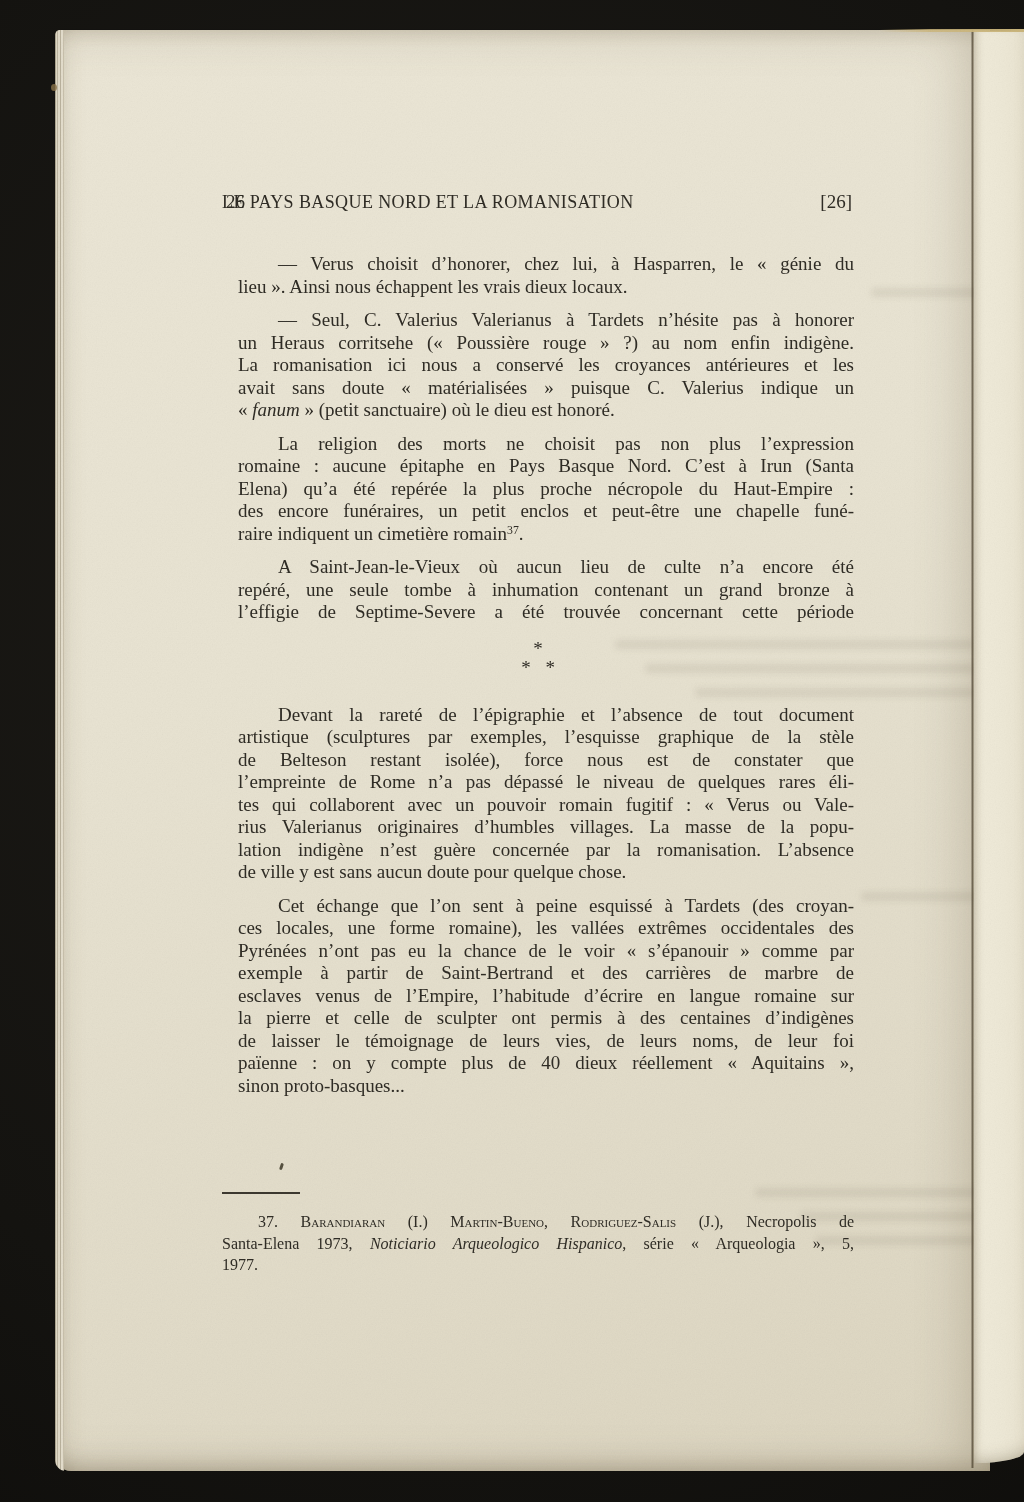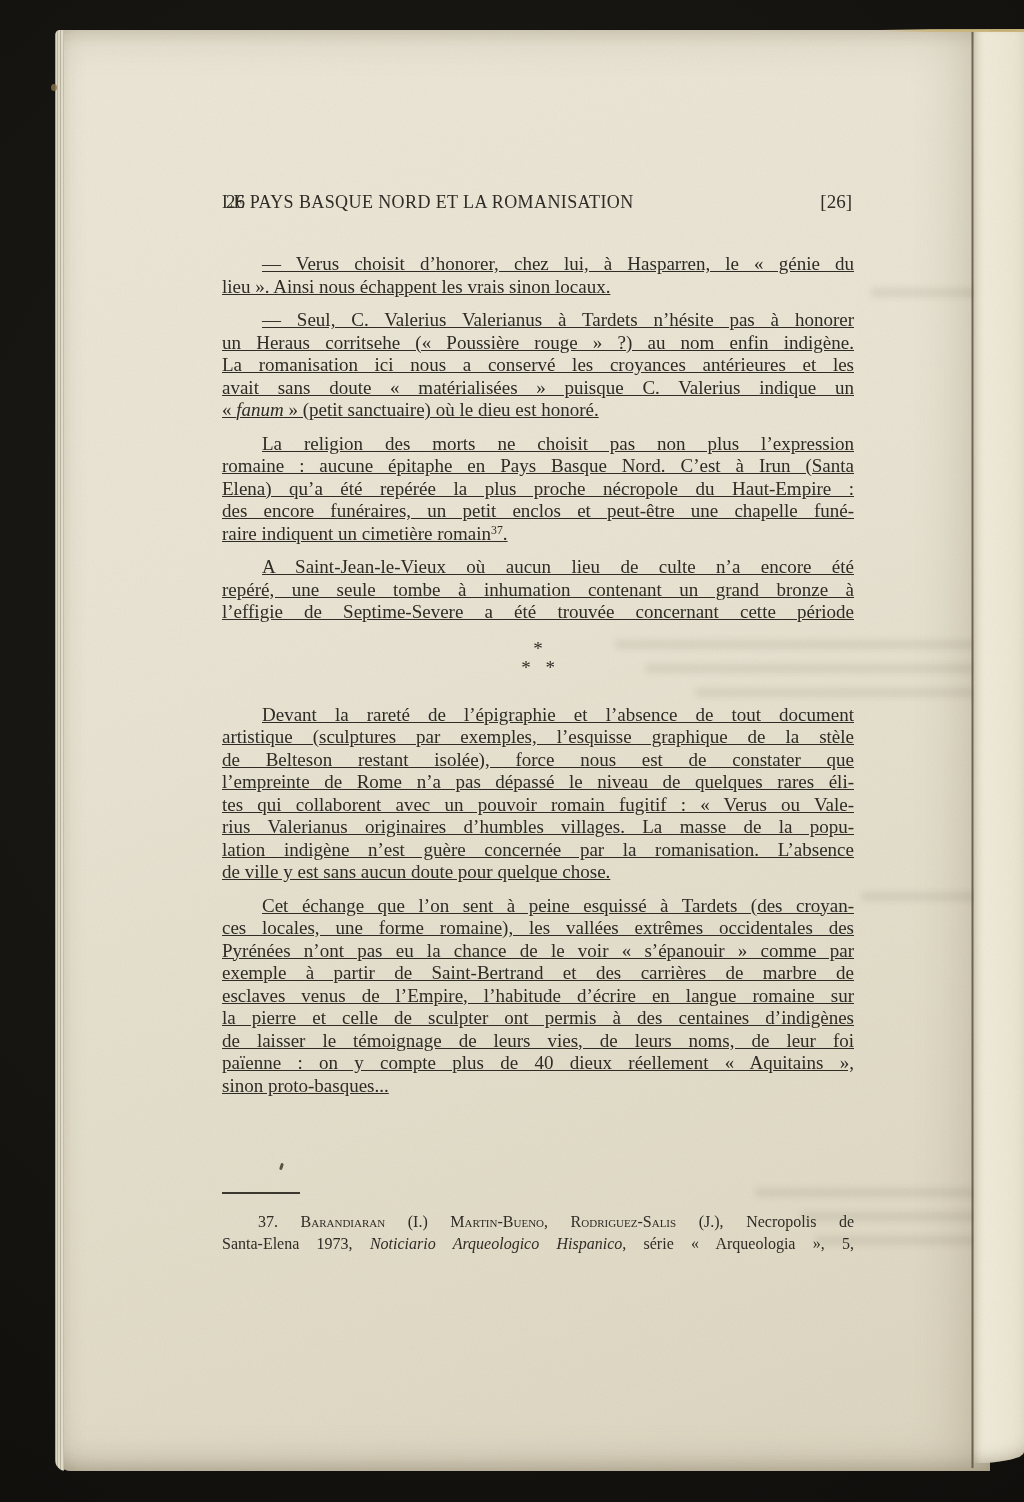--- a/index.html
+++ b/index.html
@@ -33,21 +33,21 @@
     background:linear-gradient(90deg,rgba(205,183,125,0),rgba(205,183,125,.85) 35%,#cbb67c);}
   
   .content{position:absolute;left:167px;top:0;width:632px;height:100%;
     font-family:"Liberation Serif","DejaVu Serif",serif;color:var(--ink);}
   .page-header{position:absolute;top:160px;left:0;right:0;height:26px;}
   .folio-left{position:absolute;left:4px;top:1px;font-size:19px;}
   .running-title{position:absolute;left:0;right:0;top:2px;text-align:left;
     font-size:18px;letter-spacing:.4px;}
   .folio-right{position:absolute;right:2px;top:1px;font-size:19px;}
   .body-text{position:absolute;top:223px;left:0;width:632px;font-size:19px;line-height:22.5px;}
-  .para{margin:0 0 11px 0;text-decoration:underline;}
+  .para{margin:0 0 11px 16px;}
   .line{text-align:justify;text-align-last:justify;}
   .line.last{text-align-last:left;}
   .line.first{text-indent:40px;}
   .separator{text-align:center;margin:15px 0 27px 0;font-size:19px;line-height:19px;}
   .separator .s2{word-spacing:10px;}
   .it{font-style:italic;}
   .sc{font-variant:small-caps;}
   sup{font-size:.62em;vertical-align:baseline;position:relative;top:-.5em;line-height:0;}
   .footnote{position:absolute;top:1162px;left:0;width:632px;font-size:16px;line-height:21.5px;}
   .footnote-rule{width:78px;height:2px;background:var(--rule);margin:0 0 17px 0;}
@@ -87,21 +87,21 @@
   <div class="content">
     <div class="page-header">
       <span class="folio-left">26</span>
       <span class="running-title">LE PAYS BASQUE NORD ET LA ROMANISATION</span>
       <span class="folio-right">[26]</span>
     </div>
 
     <div class="body-text">
         <div class="para">
           <div class="line first"><span>— Verus choisit d’honorer, chez lui, à Hasparren, le « génie du</span></div>
-          <div class="line last"><span>lieu ». Ainsi nous échappent les vrais sinon locaux.</span></div>
+          <div class="line last"><span>lieu ». Ainsi nous échappent les vrais dieux locaux.</span></div>
         </div>
         <div class="para">
           <div class="line first"><span>— Seul, C. Valerius Valerianus à Tardets n’hésite pas à honorer</span></div>
           <div class="line"><span>un Heraus corritsehe (« Poussière rouge » ?) au nom enfin indigène.</span></div>
           <div class="line"><span>La romanisation ici nous a conservé les croyances antérieures et les</span></div>
           <div class="line"><span>avait sans doute « matérialisées » puisque C. Valerius indique un</span></div>
           <div class="line last"><span>« </span><span class="it">fanum</span><span> » (petit sanctuaire) où le dieu est honoré.</span></div>
         </div>
         <div class="para">
           <div class="line first"><span>La religion des morts ne choisit pas non plus l’expression</span></div>
@@ -142,20 +142,21 @@
         </div>
       </div>
 
     <div class="stray-ink-mark"></div>
 
     <div class="footnote">
       <div class="footnote-rule"></div>
       <div>
           <div class="line first"><span>37. </span><span class="sc">Barandiaran</span><span> (I.) </span><span class="sc">Martin-Bueno</span><span>, </span><span class="sc">Rodriguez-Salis</span><span> (J.), Necropolis de</span></div>
           <div class="line"><span>Santa-Elena 1973, </span><span class="it">Noticiario Arqueologico Hispanico</span><span>, série « Arqueologia », 5,</span></div>
+          <div class="line last"><span>1977.</span></div>
         </div>
     </div>
   </div>
 </div>
 
 <div class="spine-crease"></div>
 <div class="page-next"></div>
 <div class="top-edge-glint"></div>
 
 <svg class="grain" width="1024" height="1502">

